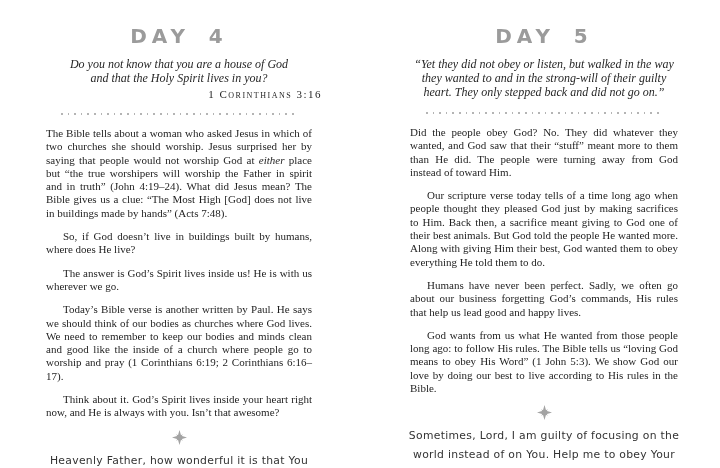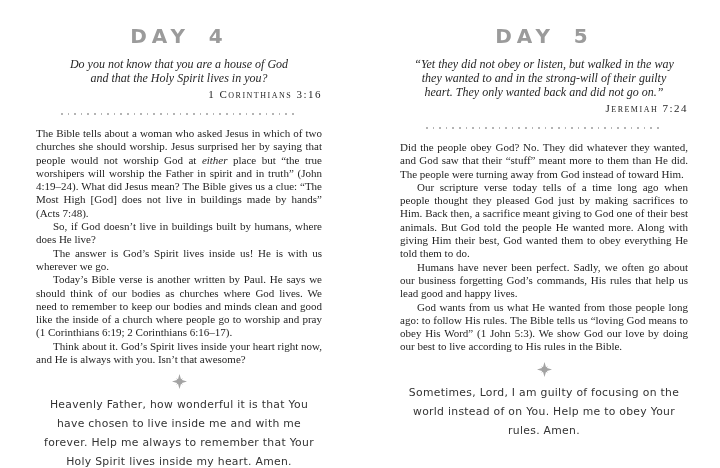--- a/index.html
+++ b/index.html
@@ -26,21 +26,21 @@
     font-size:11px;letter-spacing:1.5px;color:#1f1f1f;margin-top:3px;
   }
   .dots{
     height:2px;width:236px;margin:13px auto 0;
     background:repeating-linear-gradient(90deg,#b4b4b4 0,#b4b4b4 1.6px,transparent 1.6px,transparent 6.6px);
   }
   .body{
     margin-top:12px;font-size:11px;line-height:13.3px;
     text-align:justify;color:#1e1e1e;
   }
-  .body p{margin:0;text-indent:17px;}
+  .body p{margin:10px;text-indent:17px;}
   .body p:first-child{text-indent:0;}
   .ornament{display:block;margin:8px auto 6px;}
   .prayer{
     text-align:center;
     font-family:"DejaVu Sans","Liberation Sans",sans-serif;
     font-size:10.8px;line-height:19px;letter-spacing:0.3px;
     color:#333333;margin:0 auto;max-width:288px;
   }
 </style>
 </head>
@@ -68,23 +68,22 @@
       <path d="M10 0 L12.2 7.8 L20 10 L12.2 12.2 L10 20 L7.8 12.2 L0 10 L7.8 7.8 Z" fill="#a3a3a3" transform="rotate(45 10 10) translate(10 10) scale(0.62) translate(-10 -10)"></path>
     </svg>
     <div class="prayer">Heavenly Father, how wonderful it is that You have chosen to live inside me and with me forever. Help me always to remember that Your Holy Spirit lives inside my heart. Amen.</div>
   </div>
 
   <div class="page right">
     <div class="day-title">DAY 5</div>
     <div class="verse">
       <div>“Yet they did not obey or listen, but walked in the way</div>
       <div>they wanted to and in the strong-will of their guilty</div>
-      <div>heart. They only wanted back and did not go on.”</div>
+      <div>heart. They only stepped back and did not go on.”</div>
     </div>
-    <div class="verse-ref">Jeremiah 7:24</div>
     <div class="dots"></div>
     <div class="body">
       <p>Did the people obey God? No. They did whatever they wanted, and God saw that their “stuff” meant more to them than He did. The people were turning away from God instead of toward Him.</p>
       <p>Our scripture verse today tells of a time long ago when people thought they pleased God just by making sacrifices to Him. Back then, a sacrifice meant giving to God one of their best animals. But God told the people He wanted more. Along with giving Him their best, God wanted them to obey everything He told them to do.</p>
       <p>Humans have never been perfect. Sadly, we often go about our business forgetting God’s commands, His rules that help us lead good and happy lives.</p>
       <p>God wants from us what He wanted from those people long ago: to follow His rules. The Bible tells us “loving God means to obey His Word” (1 John 5:3). We show God our love by doing our best to live according to His rules in the Bible.</p>
     </div>
     <svg class="ornament" width="15" height="15" viewBox="0 0 20 20" aria-hidden="true">
       <path d="M10 0 L12.2 7.8 L20 10 L12.2 12.2 L10 20 L7.8 12.2 L0 10 L7.8 7.8 Z" fill="#a3a3a3"></path>
       <path d="M10 0 L12.2 7.8 L20 10 L12.2 12.2 L10 20 L7.8 12.2 L0 10 L7.8 7.8 Z" fill="#a3a3a3" transform="rotate(45 10 10) translate(10 10) scale(0.62) translate(-10 -10)"></path>

